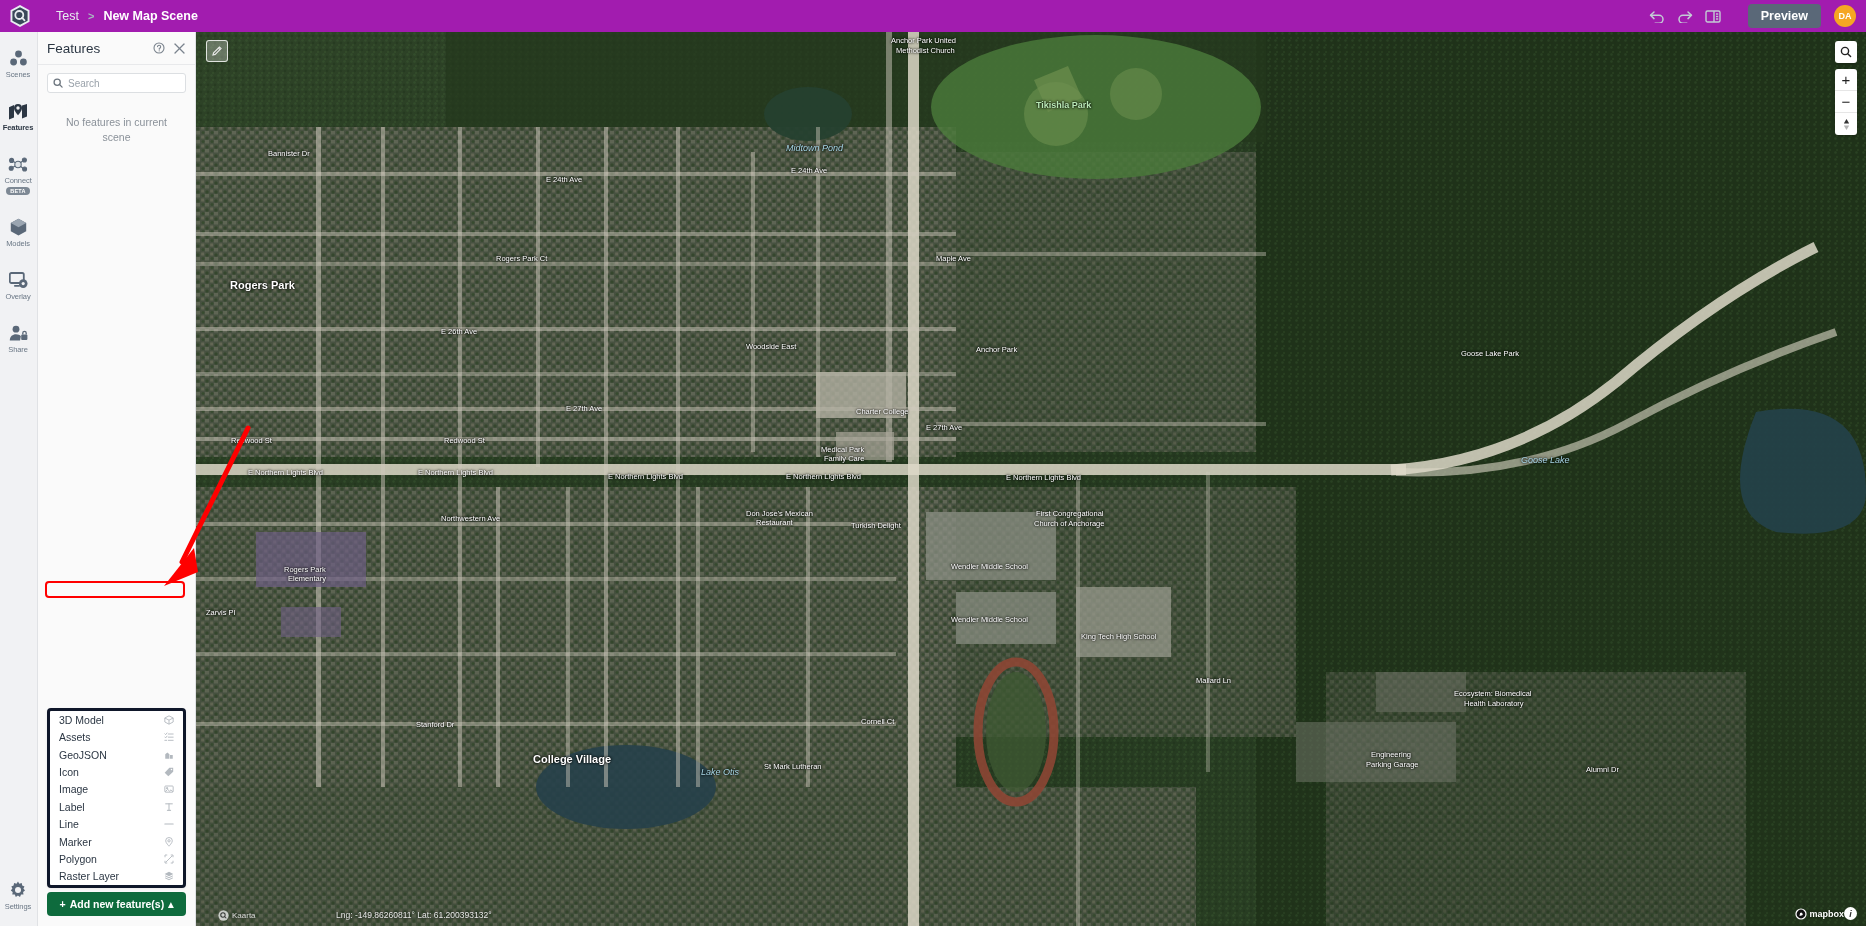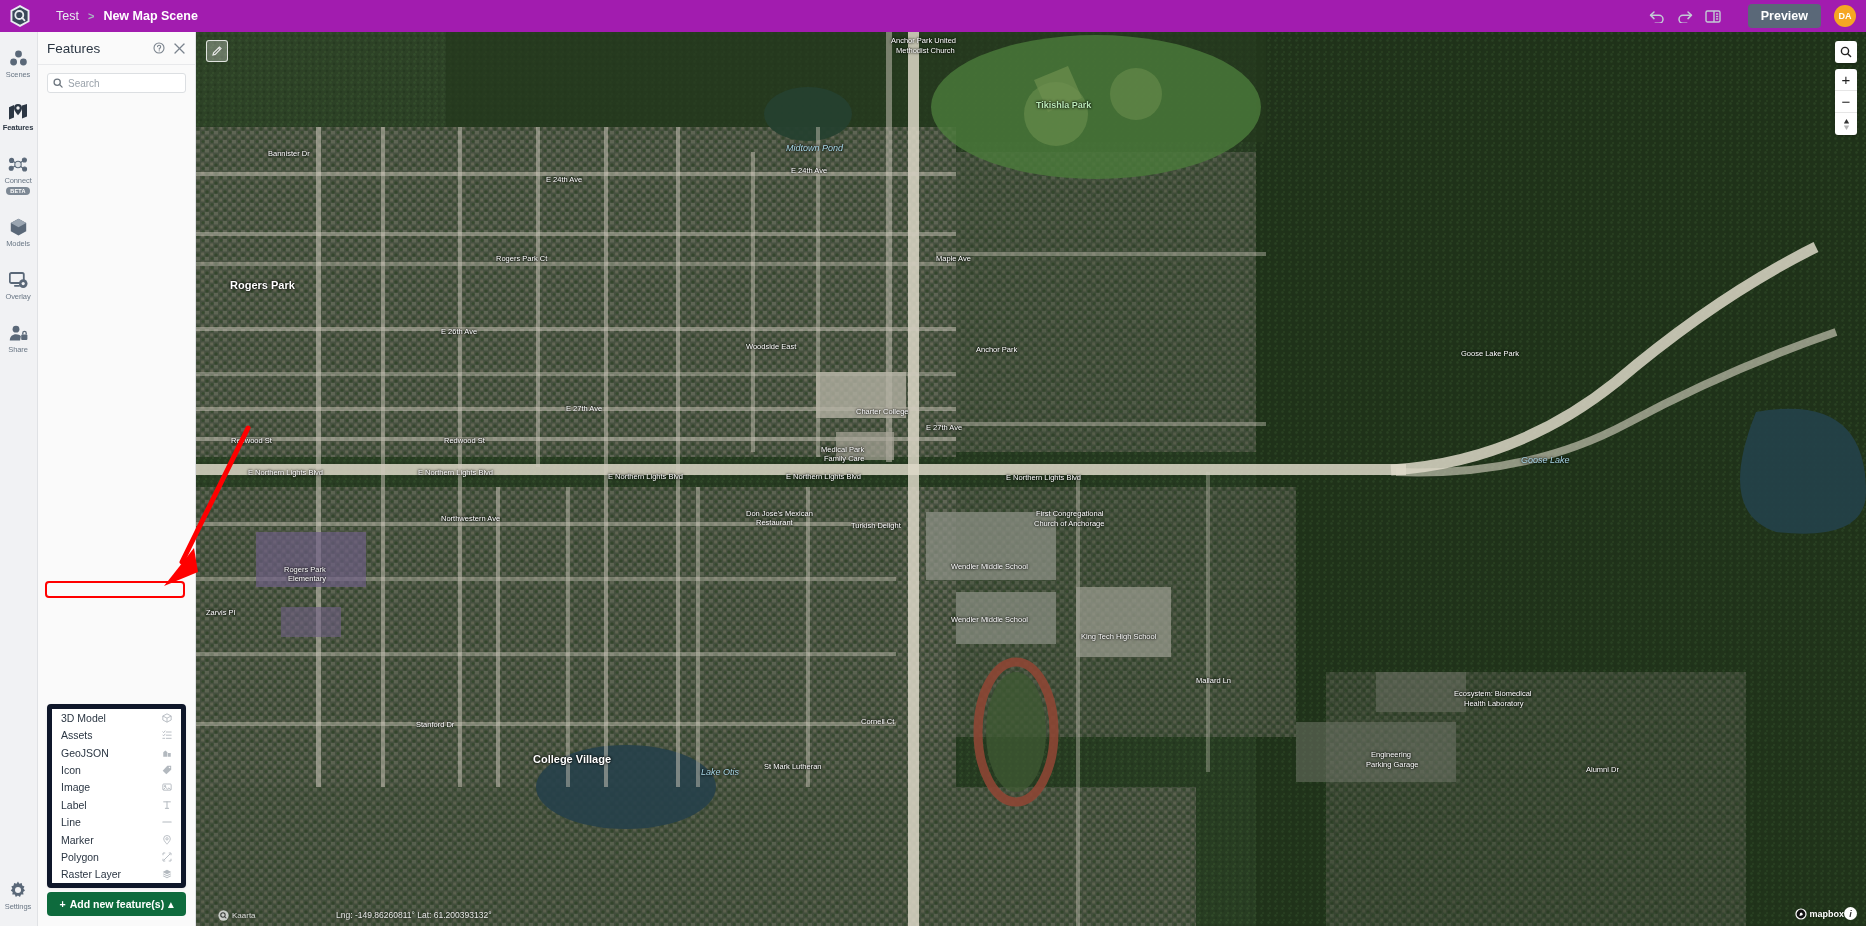--- a/index.html
+++ b/index.html
@@ -76,21 +76,21 @@
     font-family:"Liberation Sans", sans-serif; background:transparent;
   }
   #search-input::placeholder { color:#9aa2aa; }
   #empty-msg {
     padding:16px 14px; text-align:center; font-size:10.5px; color:#8a9199; line-height:1.45;
   }
   #panel-spacer { flex:1; }
 
   
   #type-list {
-    margin:0 9px 4px; background:#fff; border:5px solid #0f172a; border-radius:4px;
+    margin:0 9px 4px; background:#fff; border:3px solid #0f172a; border-radius:4px;
     box-shadow:0 1px 3px rgba(0,0,0,0.07); overflow:hidden;
   }
   .type-row {
     display:flex; align-items:center; height:17.4px; padding:0 9px;
     font-size:10.5px; color:#2b3643; cursor:pointer;
   }
   .type-ico { margin-left:auto; color:#b3b9bf; display:flex; align-items:center; }
   .type-row.highlight { position:relative;justify-content:space-between; }
 
   #hl-ring {
@@ -320,20 +320,21 @@
       <span style="display:flex;color:#6d767f;">
         <svg width="10" height="10" viewBox="0 0 11 11" fill="none" stroke="currentColor" stroke-width="1.4">
           <circle cx="4.6" cy="4.6" r="3.4"></circle>
             <line x1="7.2" y1="7.2" x2="10" y2="10" stroke-linecap="round"></line>
         </svg>
       </span>
       <input id="search-input" type="text" placeholder="Search" style="">
     </div>
   </div>
 
+  <div id="empty-msg">No features in current scene</div>
 
   <div id="panel-spacer"></div>
 
   <div id="type-list">
 
     <div class="type-row">
       <span>3D Model</span>
       <span class="type-ico">
         <svg width="10" height="10" viewBox="0 0 12 12" fill="none" stroke="currentColor" stroke-width="1.1">
           <path d="M6 1 L11 3.6 L11 8.4 L6 11 L1 8.4 L1 3.6 Z"></path>

